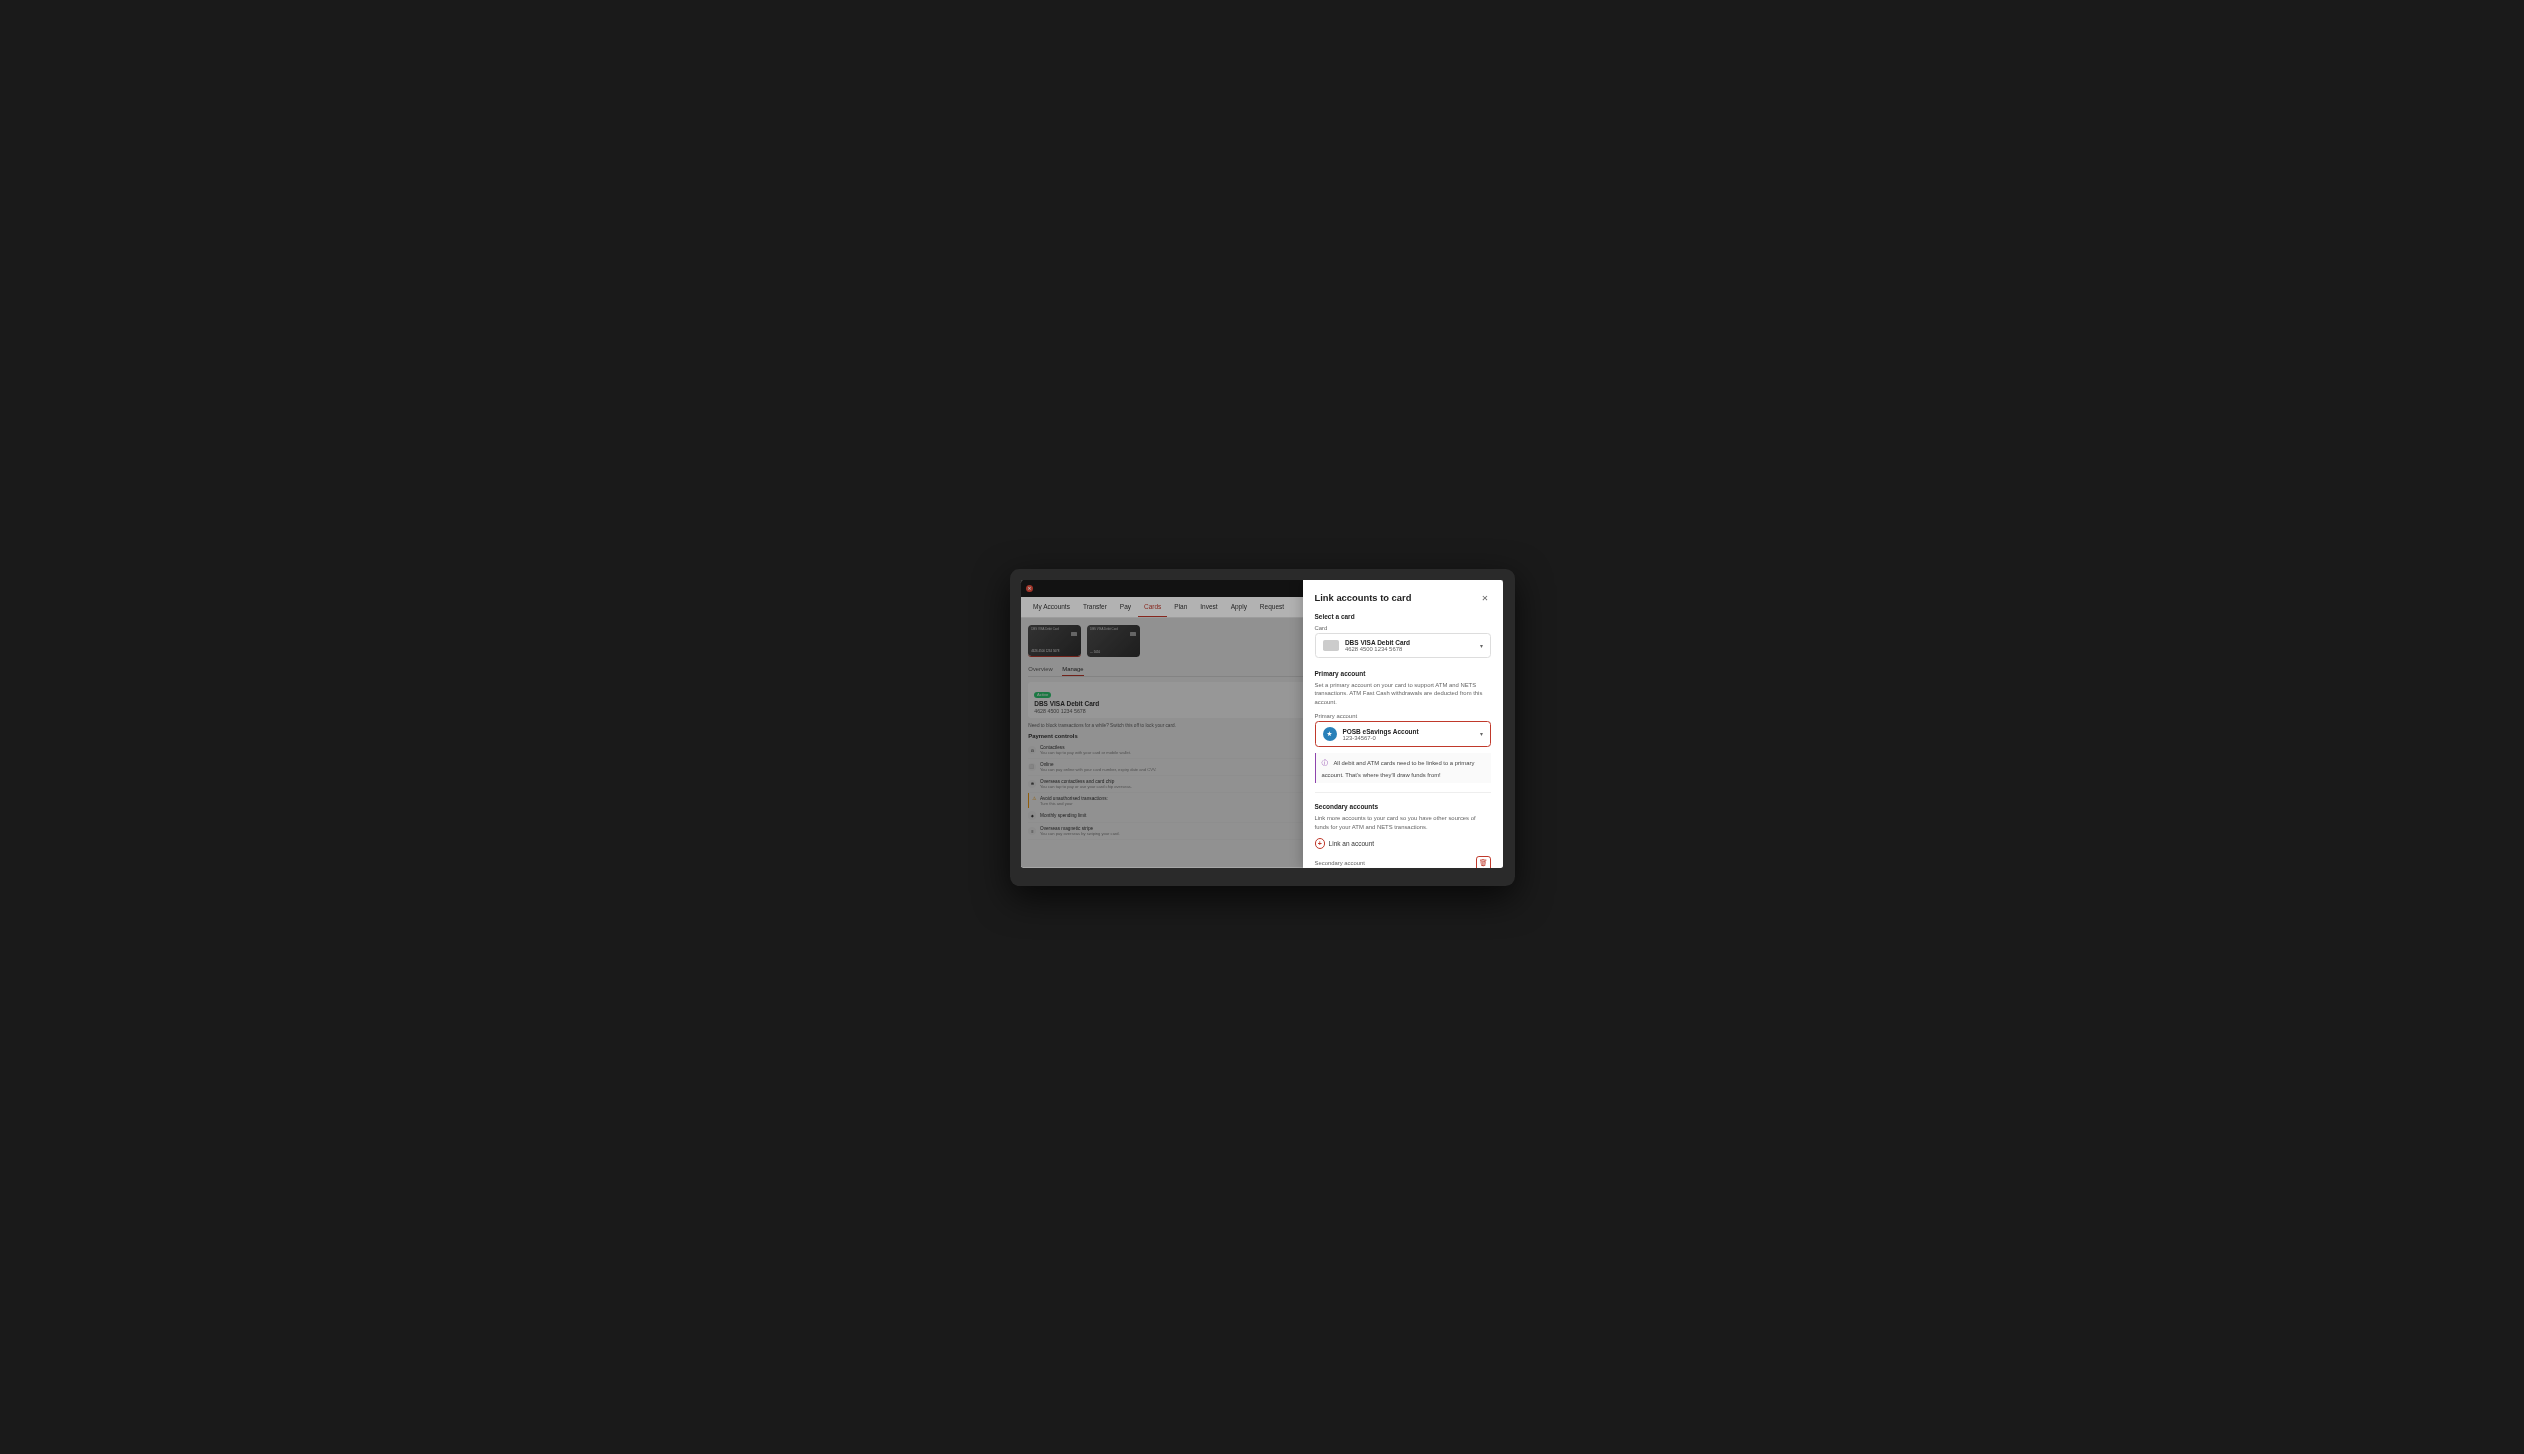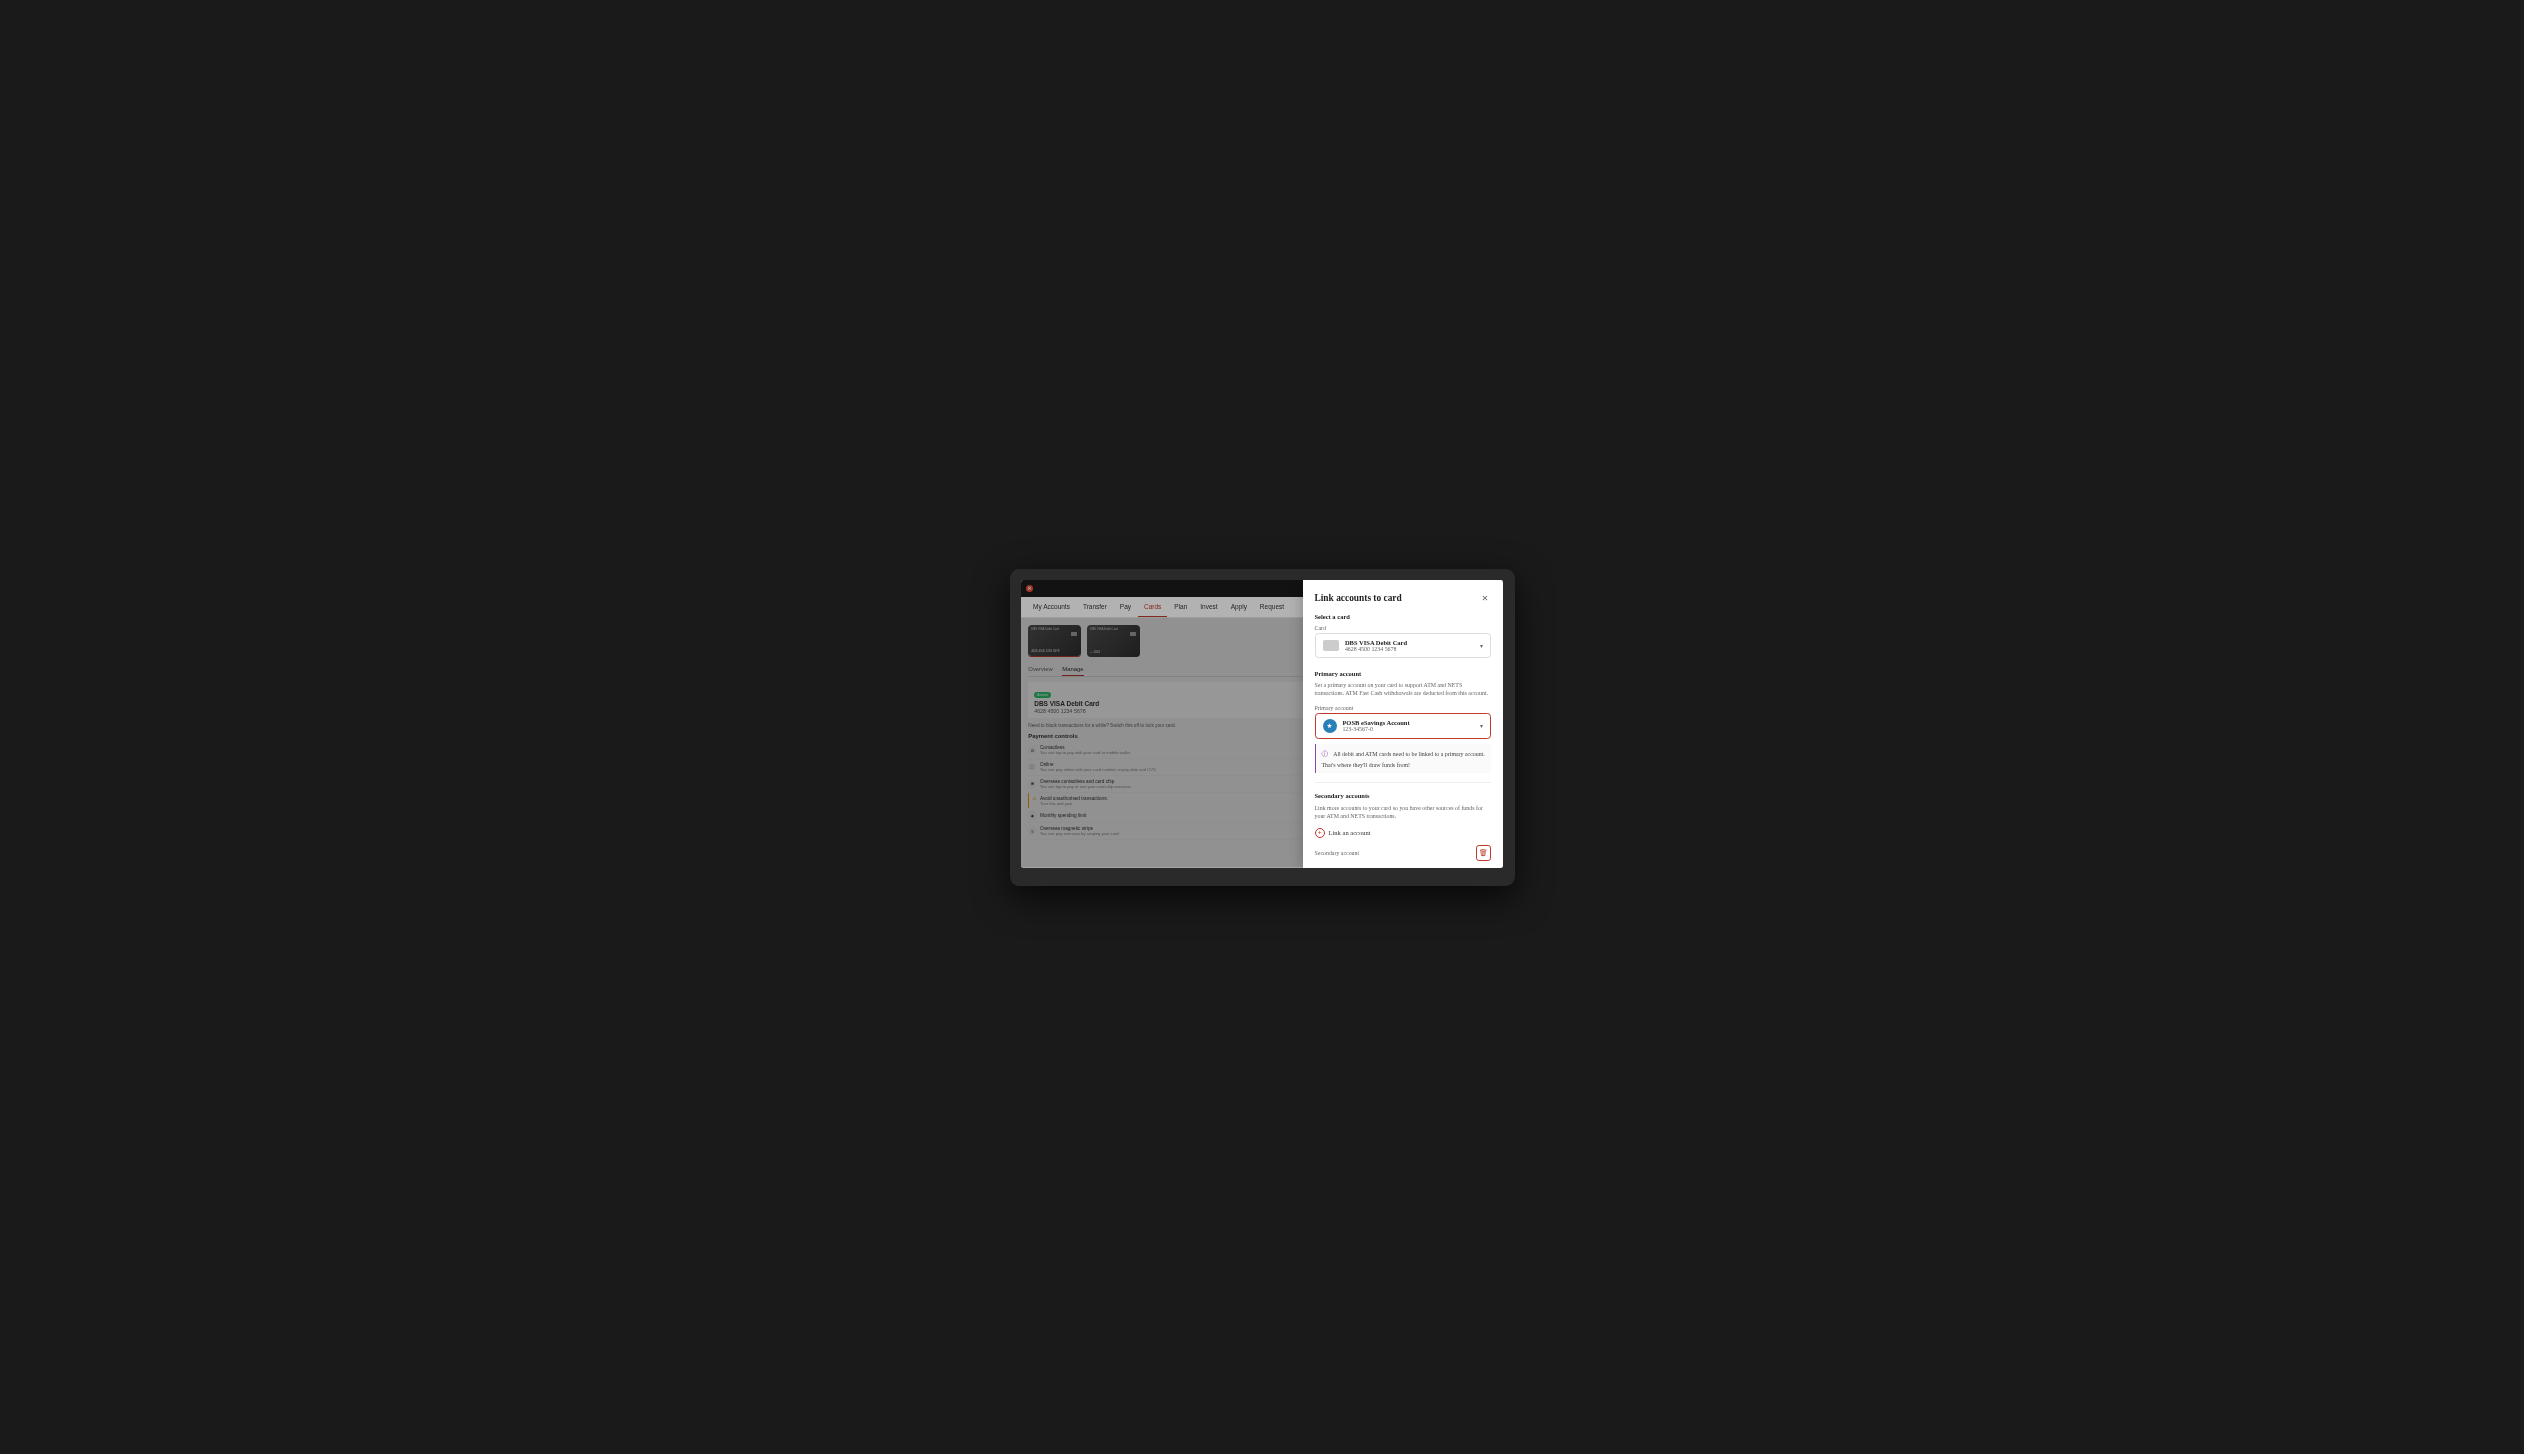--- a/index.html
+++ b/index.html
@@ -246,21 +246,20 @@
       justify-content: flex-end;
       align-items: stretch;
     }
     .modal-panel {
       background: white;
       width: 200px;
       height: 100%;
       overflow-y: auto;
       padding: 11.8px;
       box-shadow: -2.4px 0 11.8px rgba(0,0,0,0.2);
-      font-family: Liberation Serif, serif;
     }
     .modal-header {
       display: flex;
       justify-content: space-between;
       align-items: center;
       margin-bottom: 9.4px;
     }
     .modal-title {
       font-size: 9.4px;
       font-weight: bold;

